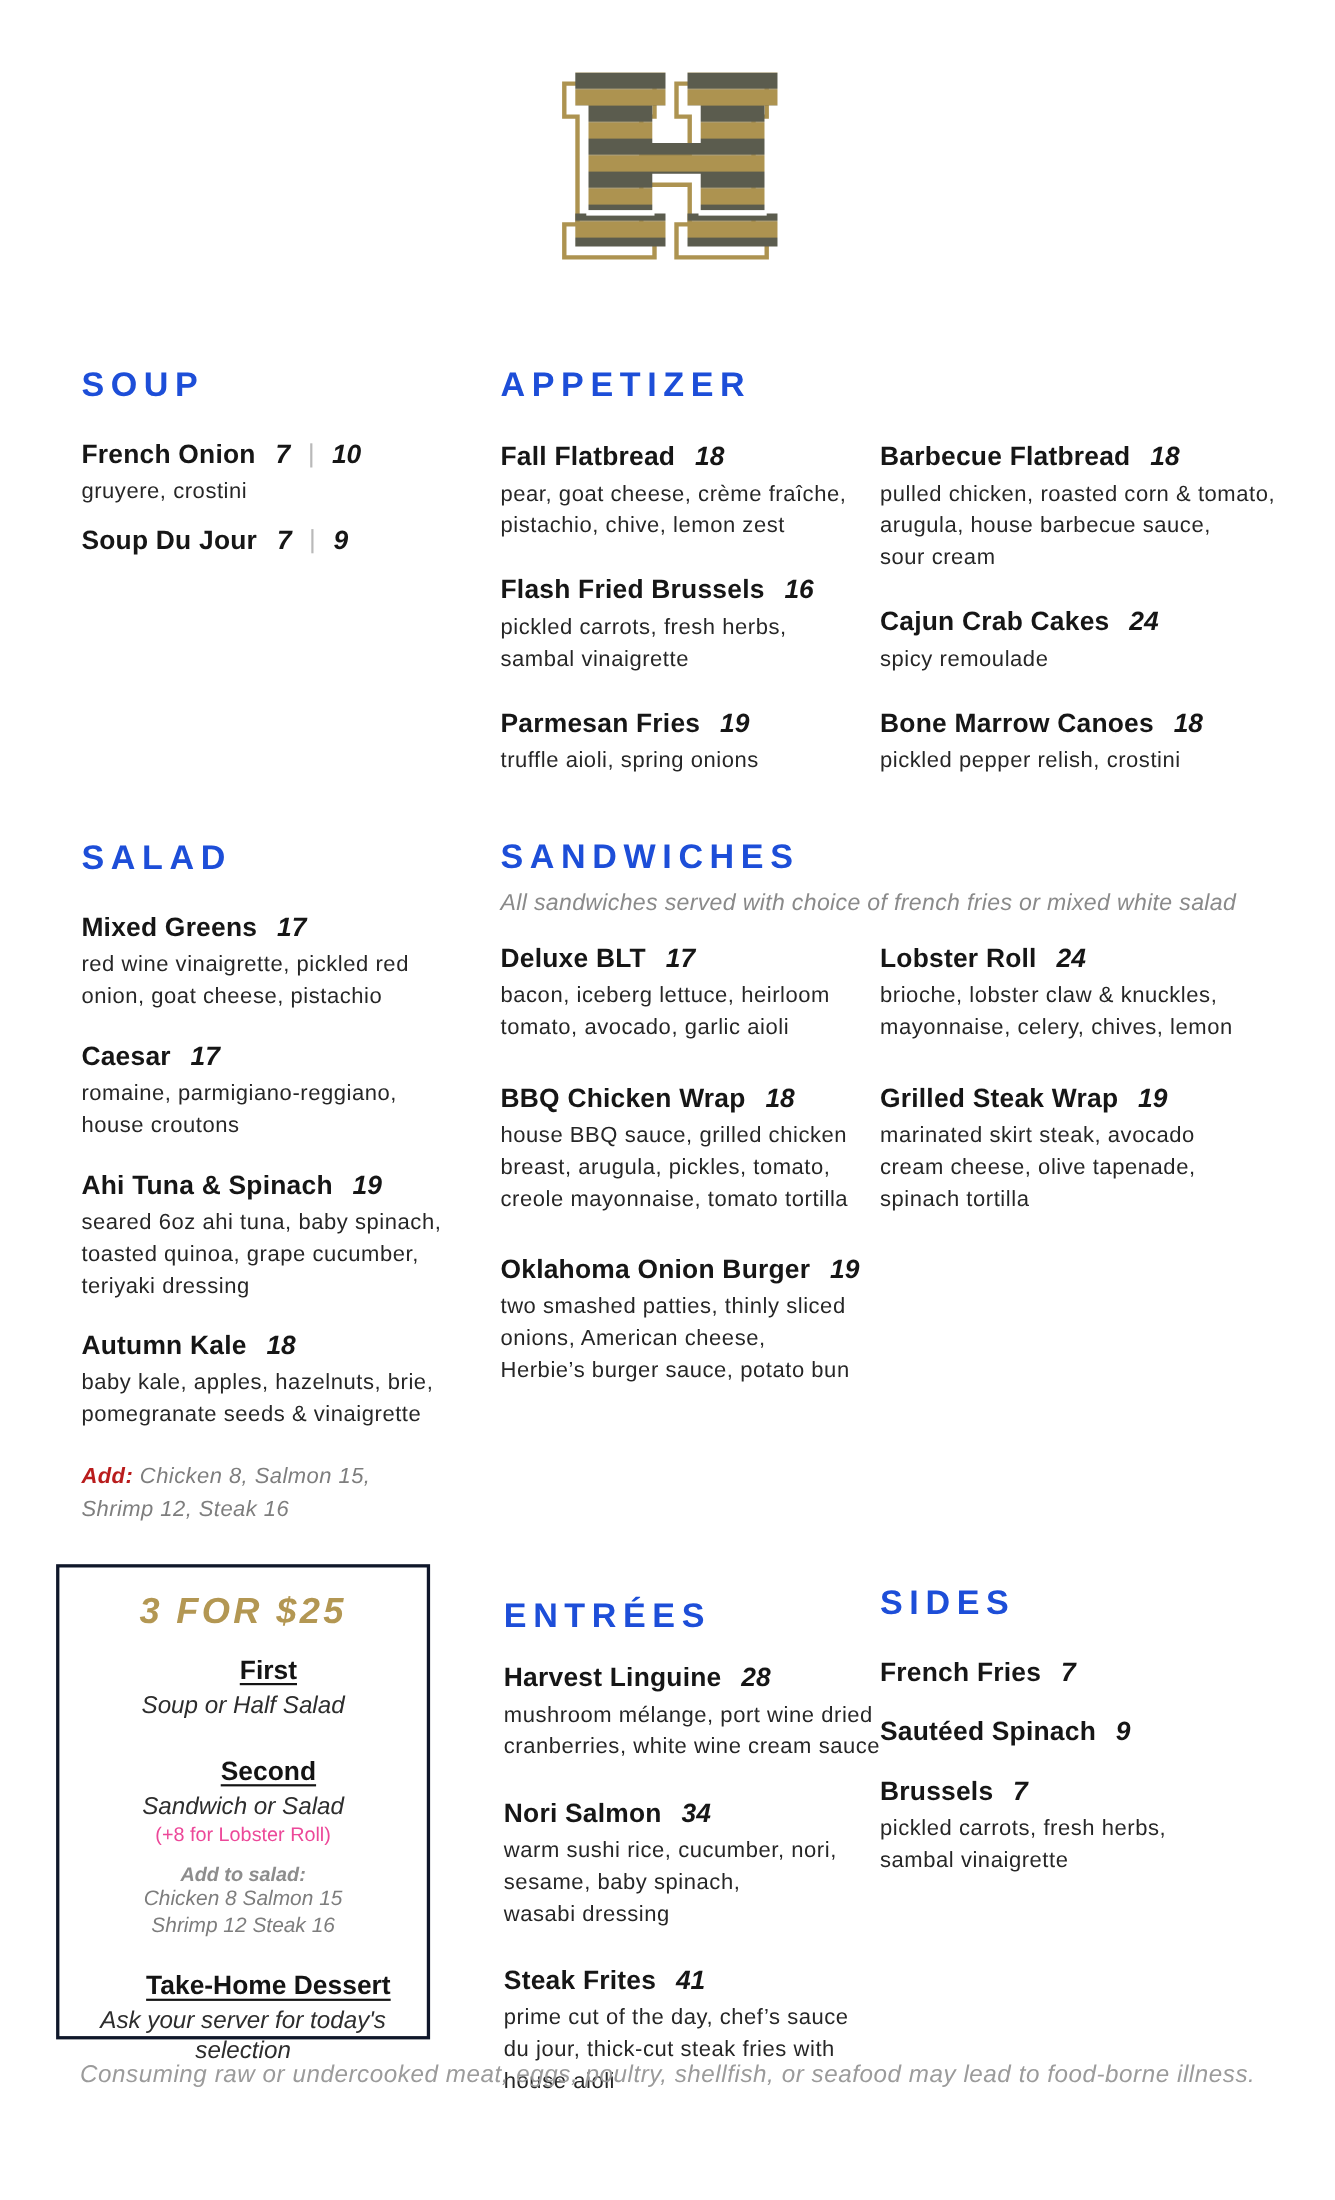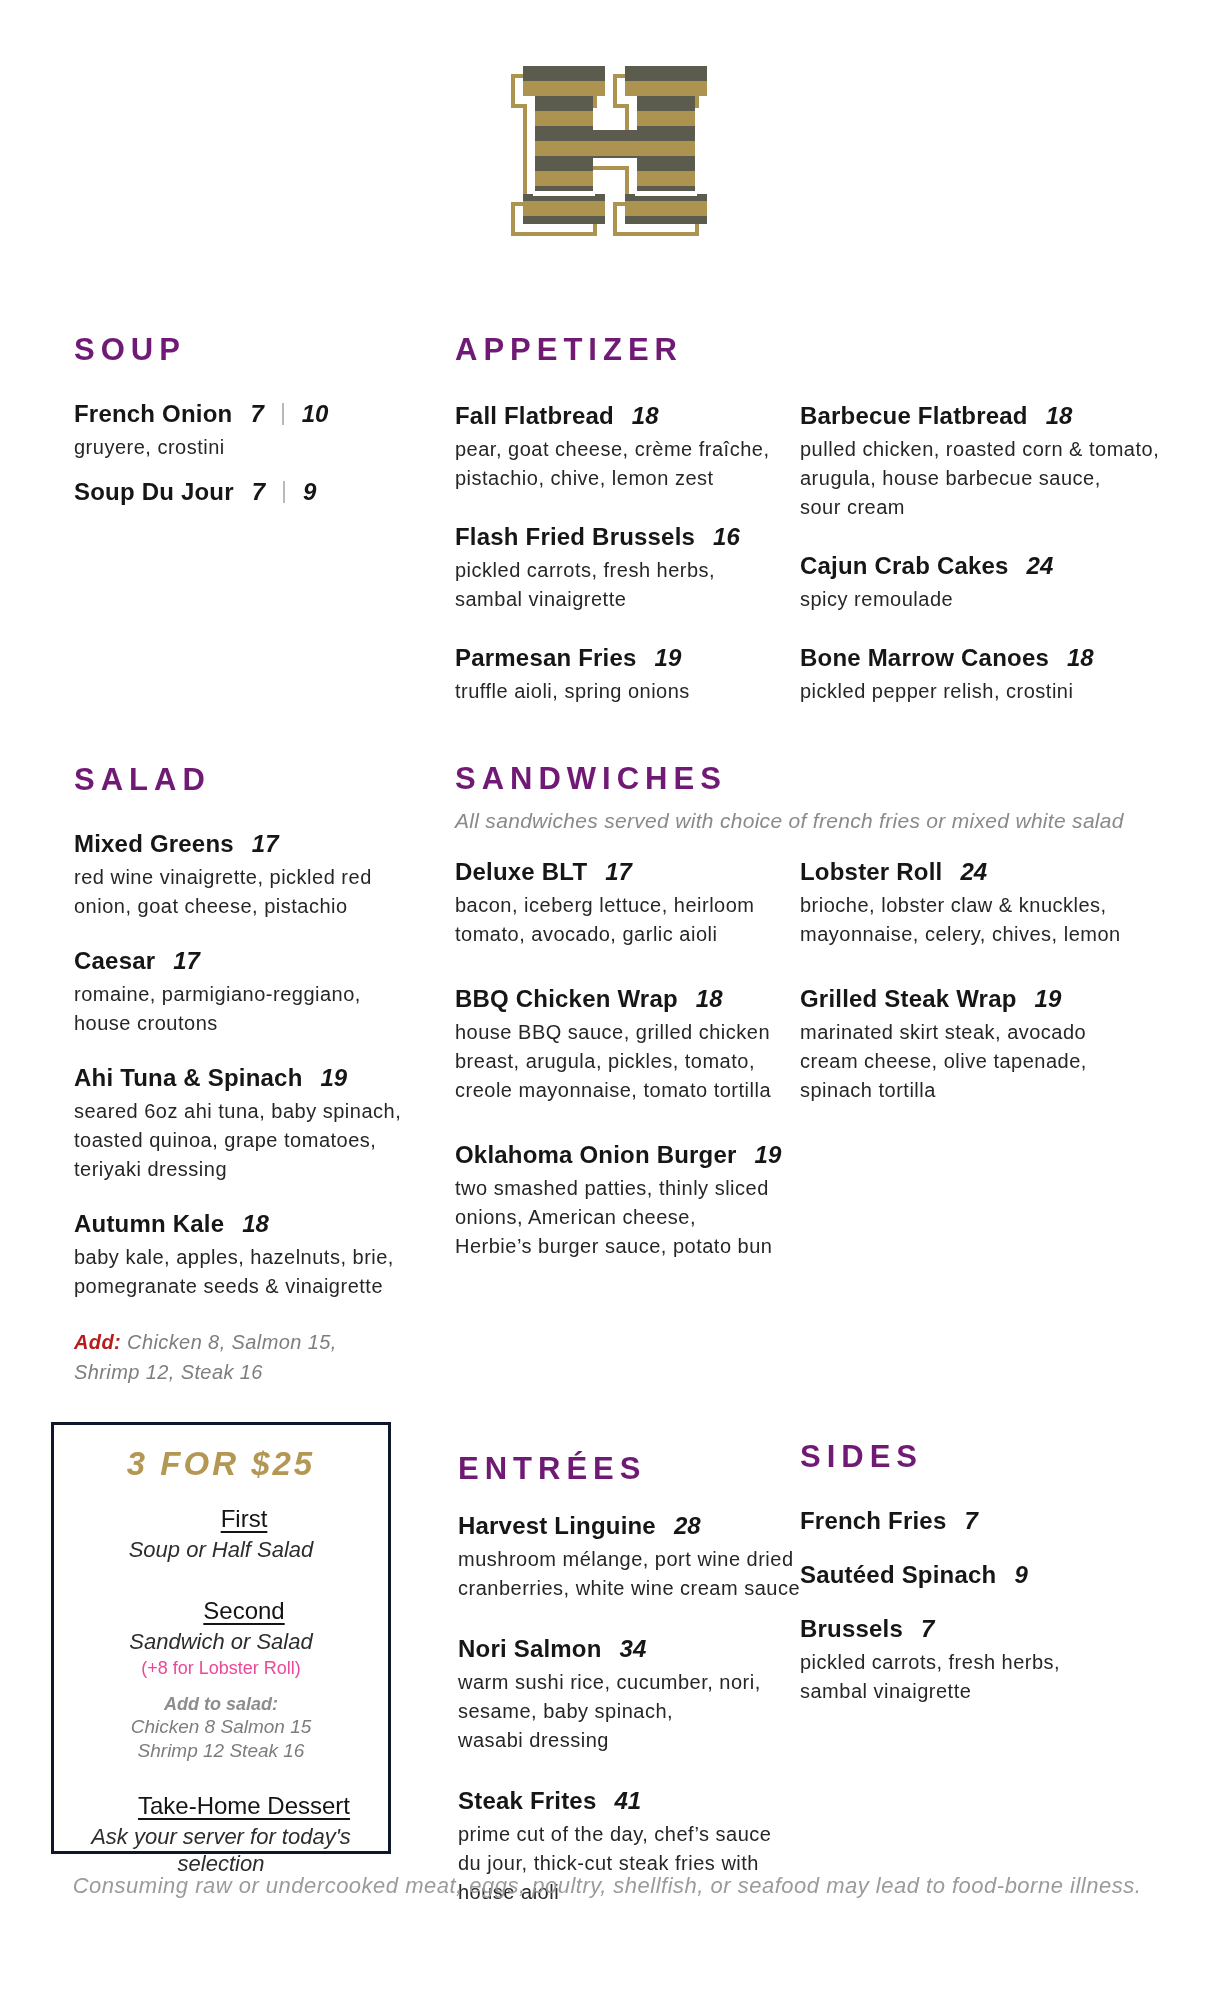--- a/index.html
+++ b/index.html
@@ -2,21 +2,21 @@
 <html><head>
 <meta charset="utf-8">
 <style>
   html,body{margin:0;padding:0;background:#fff;}
   .page{position:relative;width:1214px;height:2000px;background:#ffffff;
         font-family:"Liberation Sans",sans-serif;color:#1a1a1a;overflow:hidden;
         -webkit-font-smoothing:antialiased;}
   .abs{position:absolute;}
   
   .hdr{margin:0;font-size:31px;line-height:34px;font-weight:700;
-       letter-spacing:6px;color:#701a75;}
+       letter-spacing:6px;color:#1d4ed8;}
   
   .items{margin-top:33px;}
   .mi{margin-bottom:30px;}
   .gap16 .mi{margin-bottom:16px;}
   .gap26 .mi{margin-bottom:26px;}
   .gap30 .mi{margin-bottom:30px;}
   .gap32 .mi{margin-bottom:32px;}
   .gap36 .mi{margin-bottom:36px;}
   .mi-head{display:flex;align-items:flex-end;gap:18px;margin-bottom:5px;}
   .mi-name{font-size:24px;line-height:28px;font-weight:700;color:#161616;letter-spacing:0.2px;}
@@ -27,21 +27,21 @@
   .add-note{font-size:20px;line-height:30px;font-style:italic;color:#7e7e7e;letter-spacing:0.4px;margin-top:2px;}
   .add-label{font-weight:700;color:#b91c1c;margin-top:32px;}
   .add-text{white-space:pre-line;}
   .subtitle{font-size:21px;line-height:26px;font-style:italic;color:#8a8a8a;
             letter-spacing:0.3px;white-space:nowrap;}
   
   .pfbox{box-sizing:border-box;width:340px;height:432px;border:3px solid #0f172a;
          text-align:center;padding-top:20px;}
   .pf-title{font-size:33px;line-height:37px;font-weight:700;font-style:italic;
             color:#b39753;letter-spacing:3px;margin-bottom:23px;}
-  .pf-label{font-size:24px;line-height:28px;font-weight:400;color:#141414;
+  .pf-label{font-size:24px;line-height:28px;font-weight:700;color:#141414;
             text-decoration:underline;text-decoration-thickness:2px;text-underline-offset:4px;padding-left:46px;}
   .pf-text{font-size:22px;line-height:27px;font-style:italic;color:#2d2d2d;margin-top:3px;}
   .pf-note{font-size:18px;line-height:22px;color:#ec4899;margin-top:2px;}
   .pf-addlabel{font-size:18px;line-height:22px;font-weight:700;font-style:italic;color:#8d8d8d;margin-top:14px;}
   .pf-addrows{font-size:19px;line-height:24px;font-style:italic;color:#7d7d7d;white-space:pre-line;}
   .pf-sp1{height:34px;} .pf-sp2{height:29px;}
   
   .footer{position:absolute;left:0;top:1872px;width:1214px;text-align:center;
           font-size:22px;line-height:28px;font-style:italic;color:#9b9b9b;letter-spacing:0.5px;}
 </style>
@@ -177,21 +177,21 @@
           <div class="mi-desc">romaine, parmigiano-reggiano,
 house croutons</div>
         </div>
 
         <div class="mi">
           <div class="mi-head">
             <span class="mi-name">Ahi Tuna &amp; Spinach</span>
             <span class="mi-price">19</span>
           </div>
           <div class="mi-desc">seared 6oz ahi tuna, baby spinach,
-toasted quinoa, grape tomatoes,
+toasted quinoa, grape cucumber,
 teriyaki dressing</div>
         </div>
 
         <div class="mi">
           <div class="mi-head">
             <span class="mi-name">Autumn Kale</span>
             <span class="mi-price">18</span>
           </div>
           <div class="mi-desc">baby kale, apples, hazelnuts, brie,
 pomegranate seeds &amp; vinaigrette</div>

